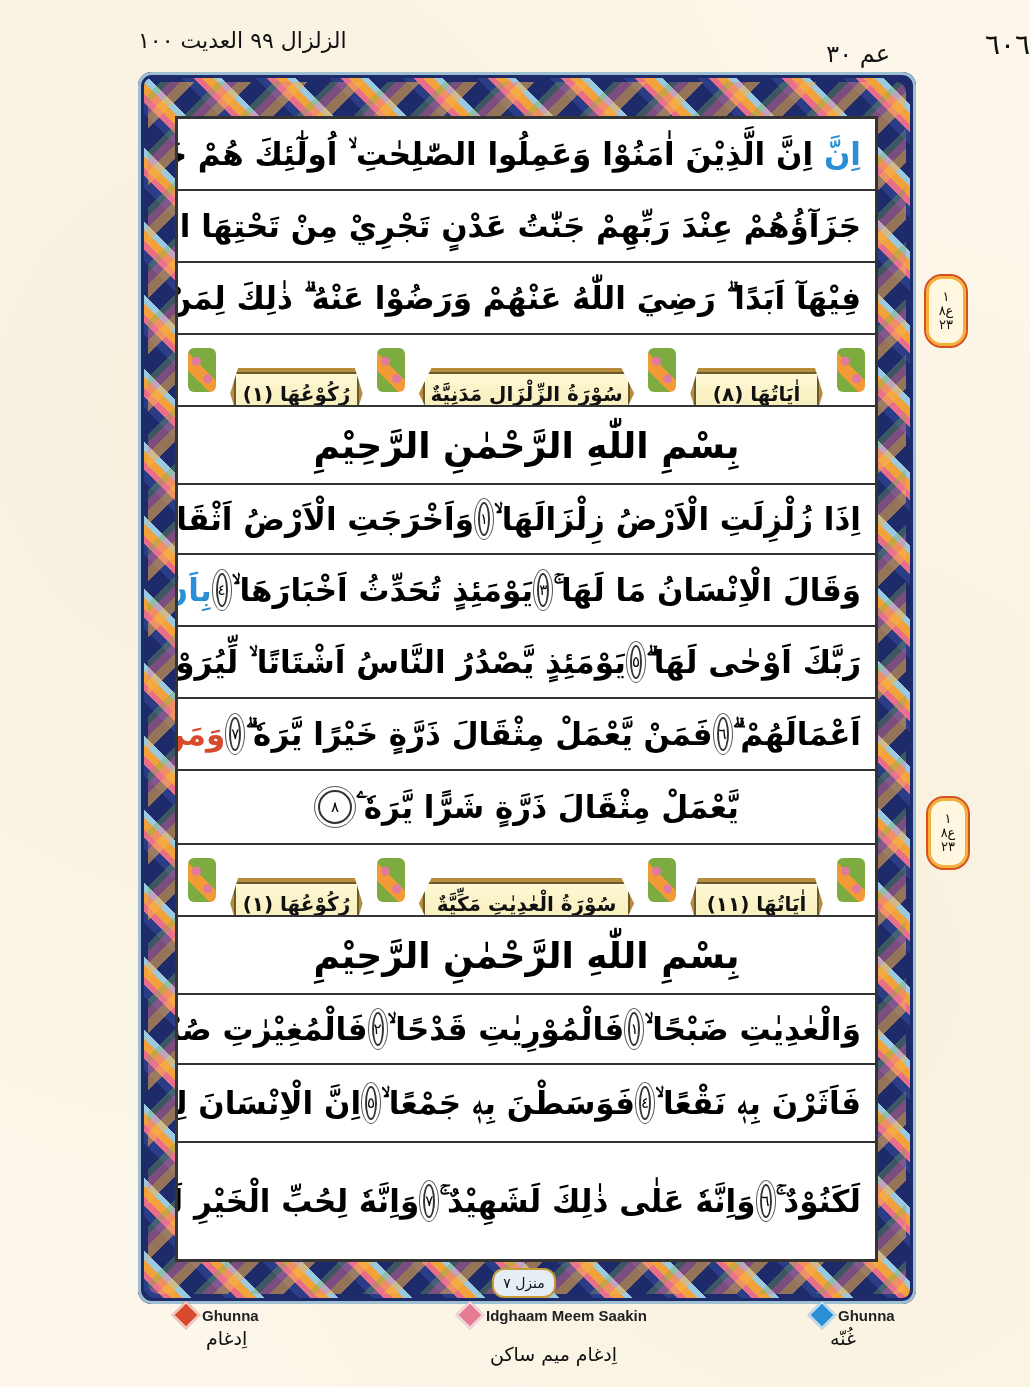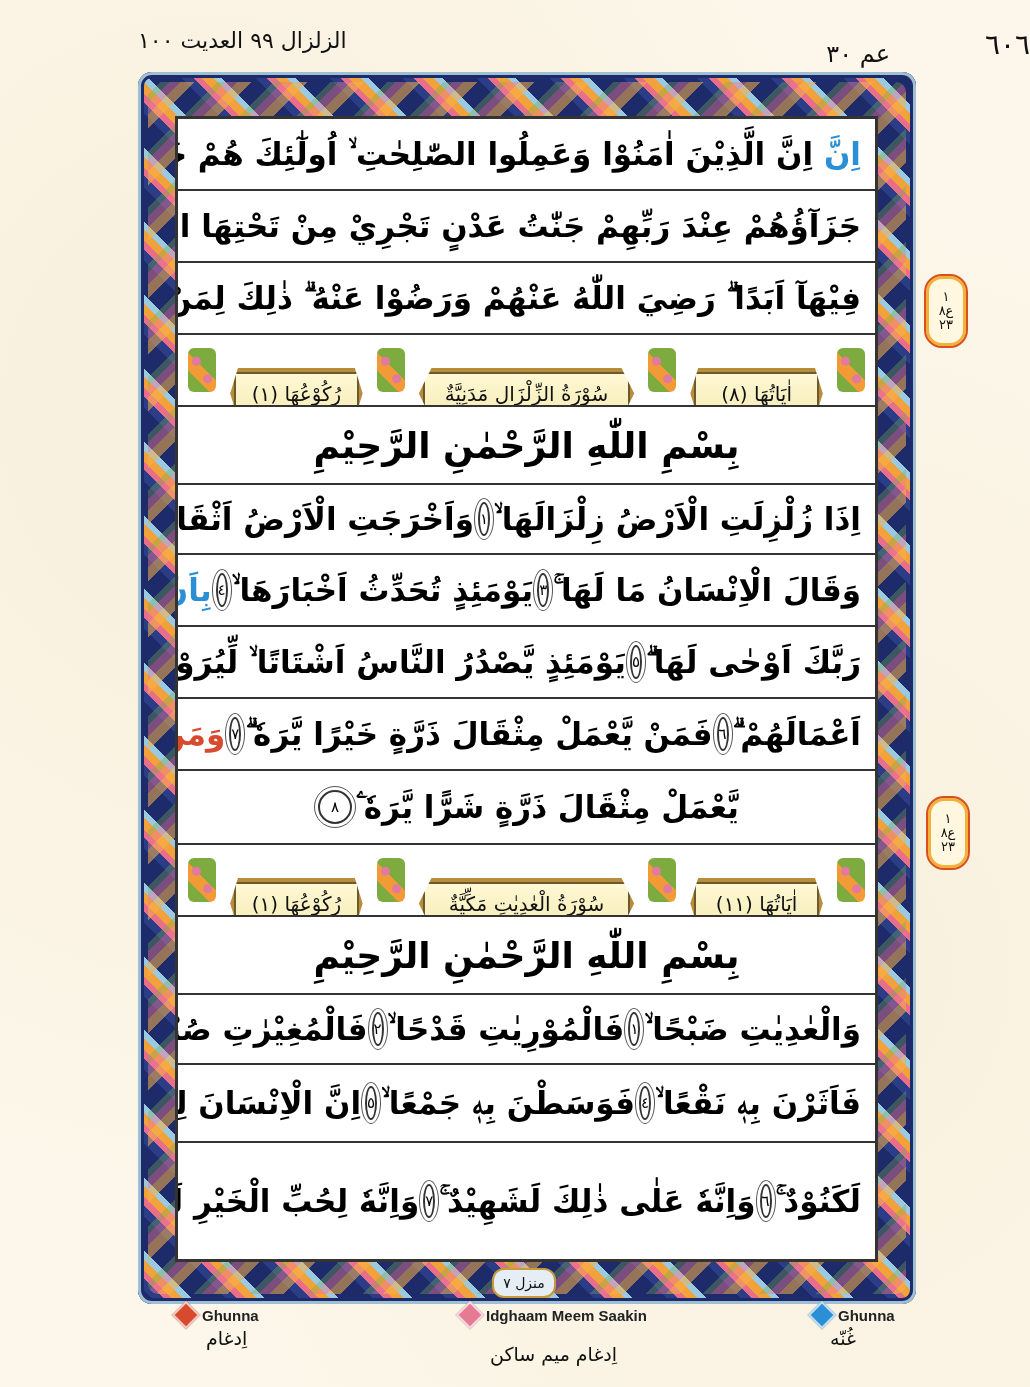--- a/index.html
+++ b/index.html
@@ -24,21 +24,21 @@
   .row{position:absolute;left:0;right:0;border-bottom:2px solid #333;direction:rtl;display:flex;align-items:center;justify-content:space-between;padding:0 14px;box-sizing:border-box;
     font-family:"DejaVu Sans",sans-serif;font-size:31px;font-weight:bold;color:#000;white-space:nowrap;overflow:hidden;}
   .row.center{justify-content:center;}
   .row.last{border-bottom:none;}
   .w{display:inline-block;}
   .blue{color:#2b8fd6;} .red{color:#d84a2e;}
   .aya{display:inline-flex;align-items:center;justify-content:center;width:30px;height:30px;border-radius:50%;border:2px solid #333;font-size:15px;font-weight:normal;margin:0 4px;position:relative;}
   .aya::before{content:"";position:absolute;inset:-6px;border:1px solid #555;border-radius:50%;}
 
   .surah-row{display:flex;align-items:center;justify-content:center;gap:14px;padding:0 10px;}
-  .plaque{background:linear-gradient(#fff9d6,#f5ecb6);border:4px solid #b88c3a;box-shadow:0 0 0 2px #6b5a2e inset;height:44px;display:flex;align-items:center;justify-content:center;font-size:20px;font-weight:normal;color:#111;clip-path:polygon(6% 0,94% 0,100% 50%,94% 100%,6% 100%,0 50%);margin-top:47px;}
+  .plaque{background:linear-gradient(#fff9d6,#f5ecb6);border:4px solid #b88c3a;box-shadow:0 0 0 2px #6b5a2e inset;height:44px;display:flex;align-items:center;justify-content:center;font-size:20px;font-weight:bold;color:#111;clip-path:polygon(6% 0,94% 0,100% 50%,94% 100%,6% 100%,0 50%);margin-top:47px;}
   .plaque.small{width:150px;} .plaque.big{width:250px;}
   .orn{width:34px;height:44px;background:radial-gradient(circle at 30% 30%,#e27aa0 0 4px,transparent 5px),radial-gradient(circle at 70% 70%,#e27aa0 0 4px,transparent 5px),linear-gradient(45deg,#7dab3f 0 30%,#f29a36 30% 55%,#7dab3f 55%);border-radius:6px;}
 
   .ruku{position:absolute;width:34px;height:64px;background:#fff7e0;border:3px solid #f1b13a;outline:2px solid #d9501f;border-radius:16px;display:flex;flex-direction:column;align-items:center;justify-content:center;font-size:13px;color:#111;line-height:14px;z-index:3;}
 
   .manzil{position:absolute;left:492px;top:1268px;width:60px;height:26px;background:#e4eef4;border:2px solid #c59b3c;border-radius:12px;display:flex;align-items:center;justify-content:center;font-size:14px;color:#111;z-index:3;}
 
   .legend{position:absolute;top:1305px;left:0;width:1030px;height:70px;}
   .leg{position:absolute;display:flex;flex-direction:column;align-items:flex-start;}
   .leg-top{display:flex;align-items:center;gap:6px;}

